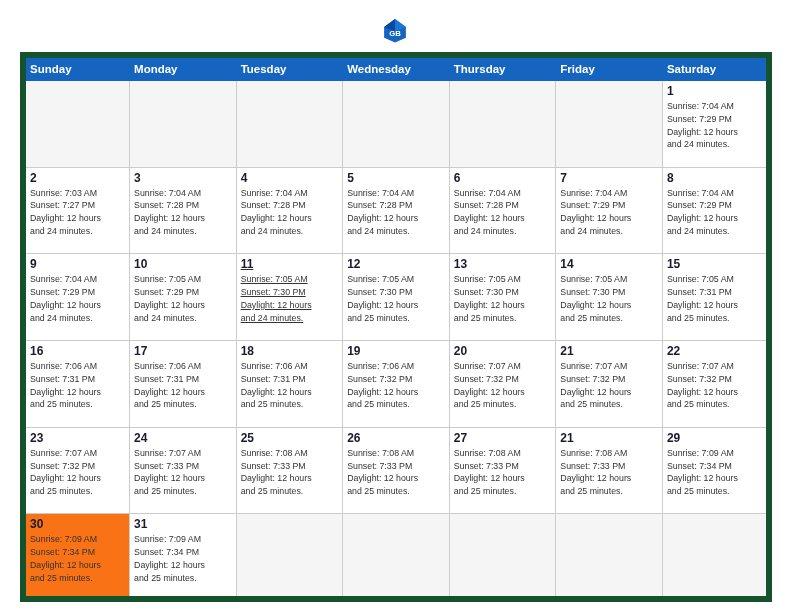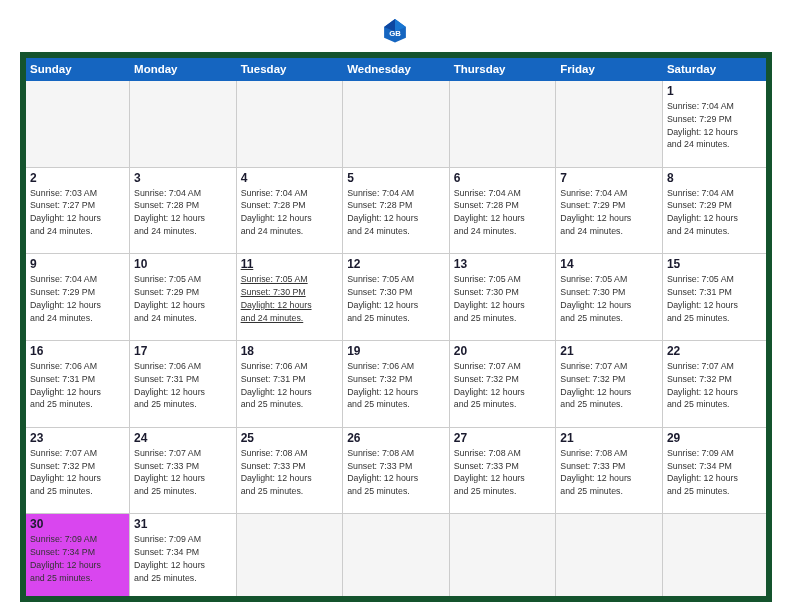--- a/index.html
+++ b/index.html
@@ -349,21 +349,21 @@
           </td>
           <td style="height: 78px; border-radius: 23px;">
             <span class="day-number">29</span>
             <div class="day-info" style="white-space: pre-line;">Sunrise: 7:09 AM
 Sunset: 7:34 PM
 Daylight: 12 hours
 and 25 minutes.</div>
           </td>
         </tr>
         <tr>
-          <td class="has-data" style="height: 70px; background: #d946ef;">
+          <td class="has-data" style="height: 70px; background: #f97316;">
             <span class="day-number">30</span>
             <div class="day-info" style="white-space: pre-line;">Sunrise: 7:09 AM
 Sunset: 7:34 PM
 Daylight: 12 hours
 and 25 minutes.</div>
           </td>
           <td class="has-data" style="height: 70px; background: rgb(255, 255, 255);">
             <span class="day-number">31</span>
             <div class="day-info" style="white-space: pre-line;">Sunrise: 7:09 AM
 Sunset: 7:34 PM

